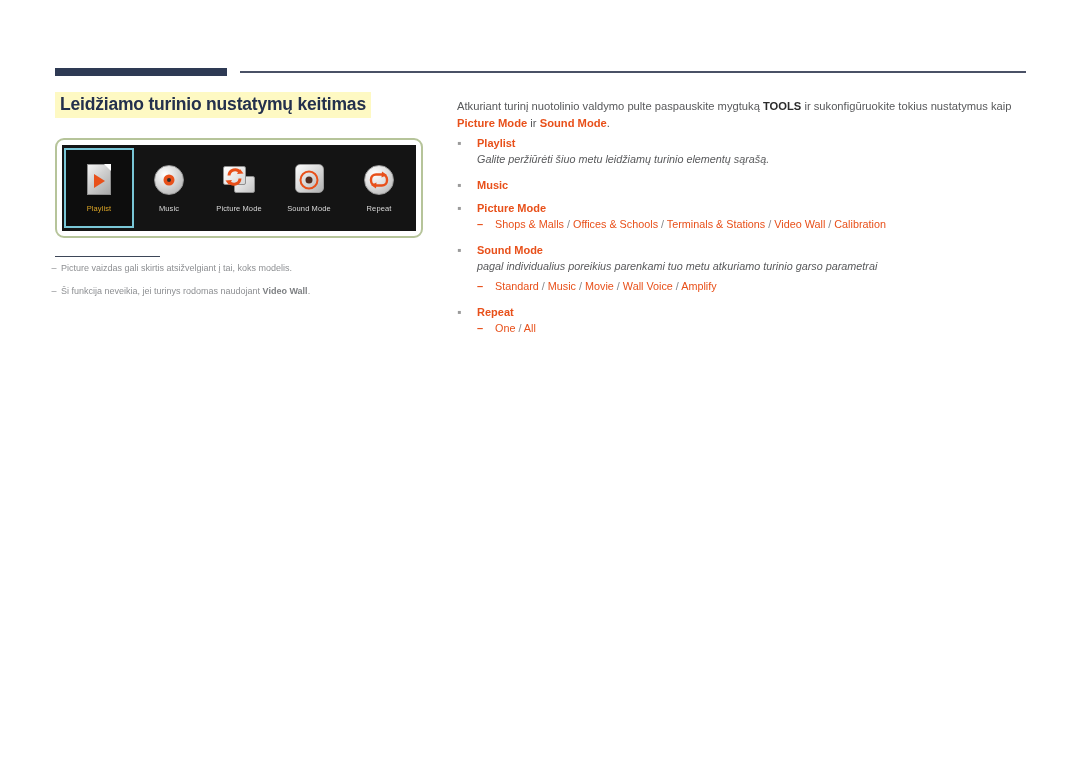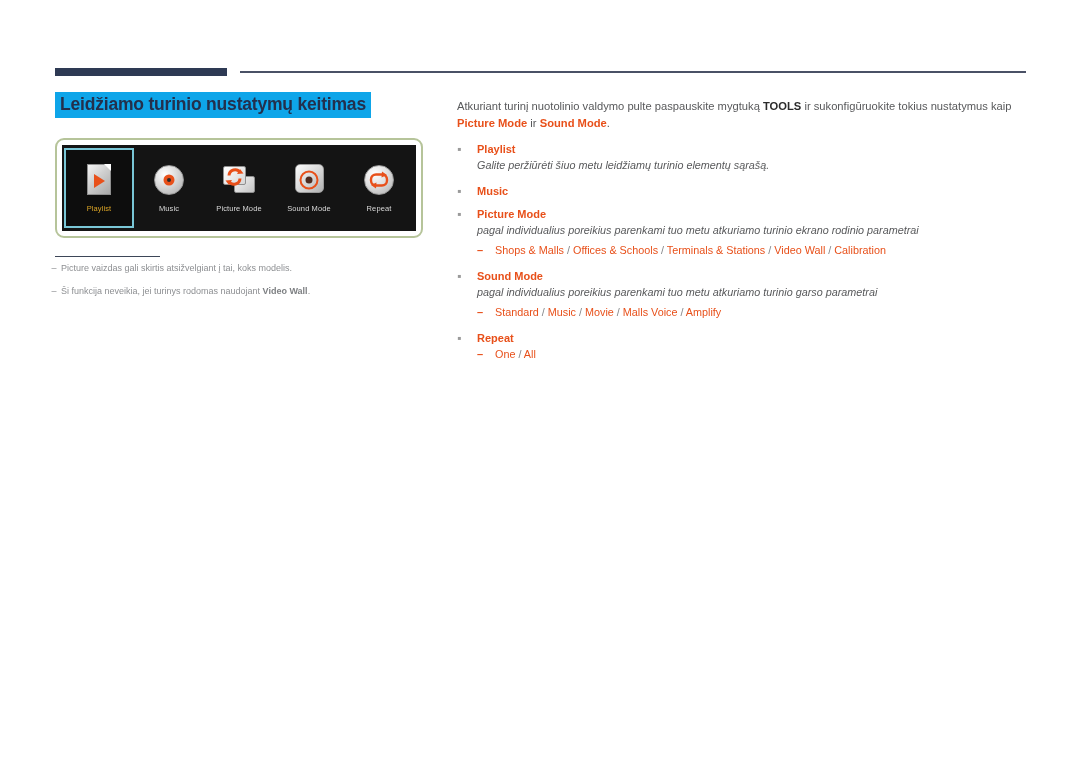--- a/index.html
+++ b/index.html
@@ -39,21 +39,21 @@
     position: absolute;
     left: 55px;
     top: 92px;
     width: 380px;
   }
   .page-title {
     display: inline-block;
     font-size: 17.5px;
     font-weight: bold;
     color: #23304d;
-    background: #0ea5e9;
+    background: #fef9c3;
     padding: 3px 5px 4px 5px;
     line-height: 1.1;
     letter-spacing: -0.2px;
     white-space: nowrap;
   }
 
   
   .figure-frame {
     position: absolute;
     left: 55px;
@@ -243,21 +243,21 @@
   .right-col {
     position: absolute;
     left: 457px;
     top: 98px;
     width: 570px;
   }
   .intro {
     font-size: 11.2px;
     line-height: 1.55;
     color: #58595b;
-    margin-bottom: 10px;
+    margin-bottom: 4px;
   }
   .intro .kb { font-weight: bold; color: #2b2b2b; }
   .intro .hl { font-weight: bold; color: #e8501a; }
 
   .b-item { margin-bottom: 2px; }
   .b-head {
     display: flex;
     align-items: baseline;
     font-size: 11px;
     font-weight: bold;
@@ -396,37 +396,36 @@
       <span>Music</span>
     </div>
   </div>
   <div class="gap"></div>
 
   <div class="b-item">
     <div class="b-head">
       <span class="b-bullet">▪</span>
       <span>Picture Mode</span>
     </div>
-    <div class="b-desc">pagal individualius poreikius parenkami tuo metu atkuriamo turinio ekrano rodinio parametrai</div>
     <div class="sub">
       <span class="sub-dash">–</span>
       <span class="sub-text"><span class="o">Shops &amp; Malls</span><span class="s"> / </span><span class="o">Offices &amp; Schools</span><span class="s"> / </span><span class="o">Terminals &amp; Stations</span><span class="s"> / </span><span class="o">Video Wall</span><span class="s"> / </span><span class="o">Calibration</span></span>
     </div>
   </div>
   <div class="gap"></div>
 
   <div class="b-item">
     <div class="b-head">
       <span class="b-bullet">▪</span>
       <span>Sound Mode</span>
     </div>
     <div class="b-desc">pagal individualius poreikius parenkami tuo metu atkuriamo turinio garso parametrai</div>
     <div class="sub">
       <span class="sub-dash">–</span>
-      <span class="sub-text"><span class="o">Standard</span><span class="s"> / </span><span class="o">Music</span><span class="s"> / </span><span class="o">Movie</span><span class="s"> / </span><span class="o">Malls Voice</span><span class="s"> / </span><span class="o">Amplify</span></span>
+      <span class="sub-text"><span class="o">Standard</span><span class="s"> / </span><span class="o">Music</span><span class="s"> / </span><span class="o">Movie</span><span class="s"> / </span><span class="o">Wall Voice</span><span class="s"> / </span><span class="o">Amplify</span></span>
     </div>
   </div>
   <div class="gap"></div>
 
   <div class="b-item">
     <div class="b-head">
       <span class="b-bullet">▪</span>
       <span>Repeat</span>
     </div>
     <div class="sub">

